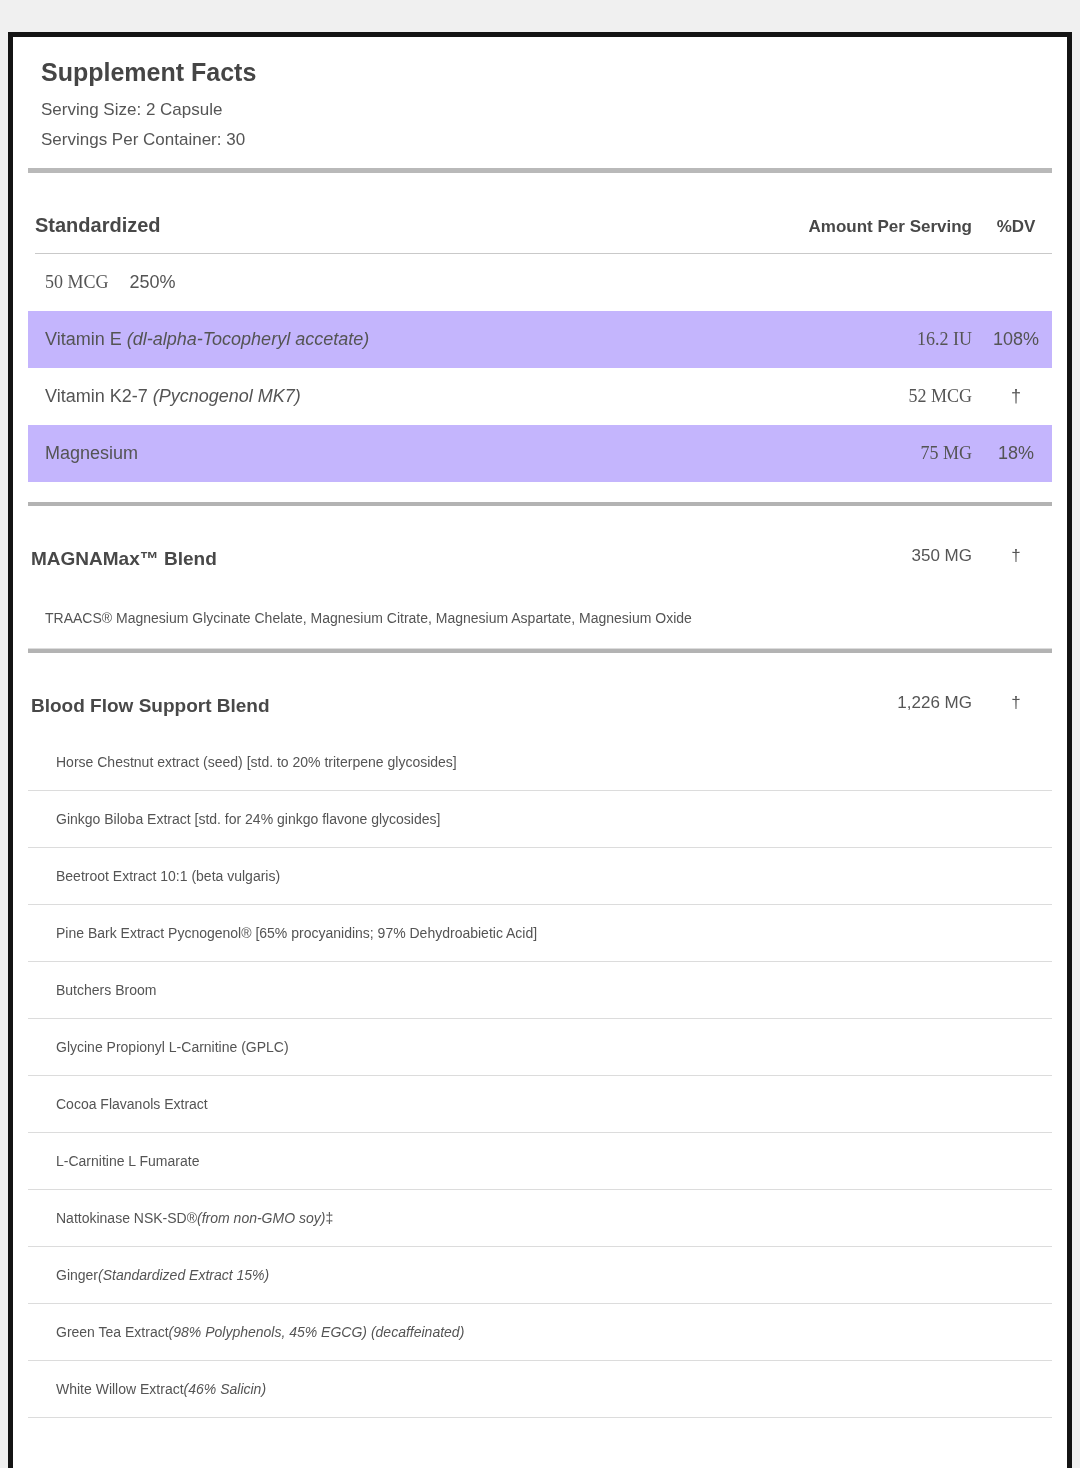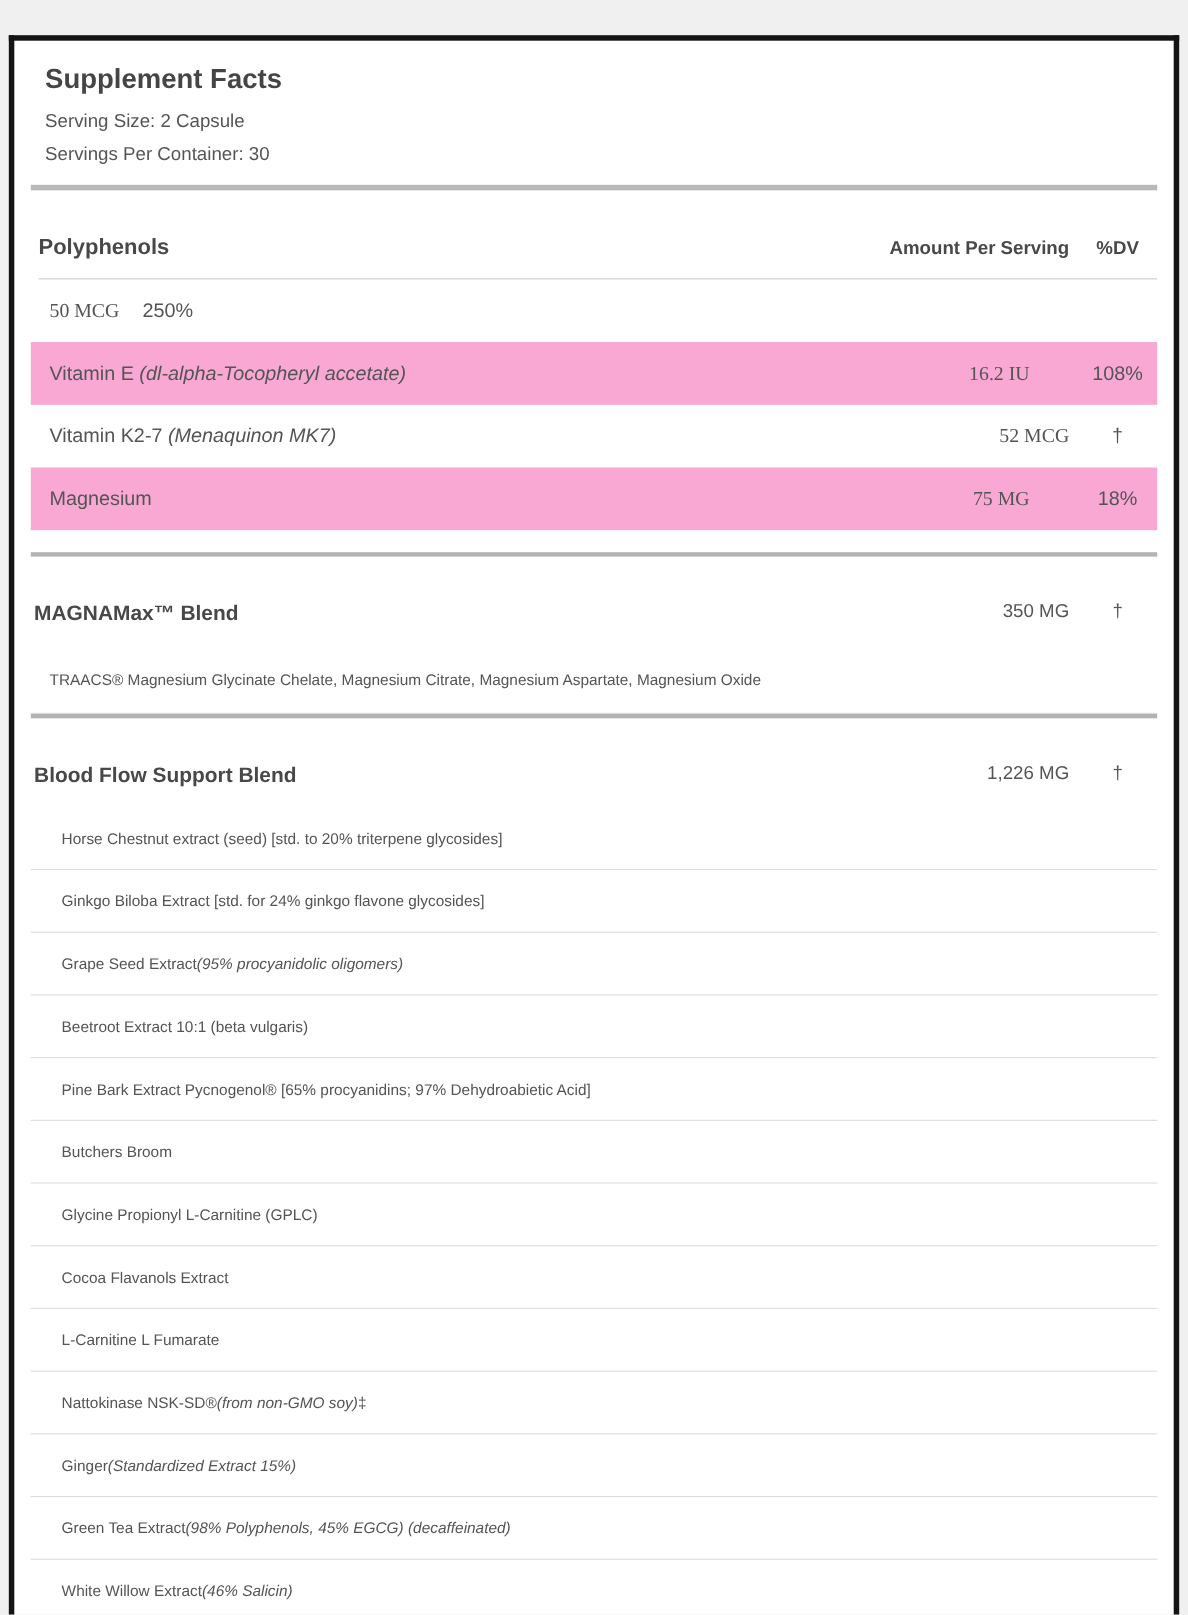--- a/index.html
+++ b/index.html
@@ -82,21 +82,21 @@
     margin-left: 7px;
   }
   .vrow {
     display: flex;
     align-items: center;
     height: 57px;
     padding-left: 17px;
     font-size: 18px;
     color: #545454;
   }
-  .vrow.shaded { background: #f9a8d4; gap: 36px; }
+  .vrow.shaded { background: #c4b5fd; }
   .vrow .vname { flex: 1; }
   .vrow .vamount { text-align: right; font-family: Liberation Serif, serif; }
   .vrow .vdv { width: 72px; text-align: center; margin-left: 8px; }
   .table-section { padding-bottom: 20px; }
   
   .blend-header {
     display: flex;
     align-items: flex-start;
     padding: 40px 0 0 3px;
   }
@@ -134,37 +134,37 @@
     <div class="header-section">
       <div class="main-title">Supplement Facts</div>
       <div class="serving-line">Serving Size: 2 Capsule</div>
       <div class="serving-line">Servings Per Container: 30</div>
     </div>
 
     <div class="divider-thick"></div>
 
     <div class="table-section">
       <div class="table-header">
-        <span class="col-ingredients">Polyphenols</span>
+        <span class="col-ingredients">Standardized</span>
         <span class="col-amount-header">Amount Per Serving</span>
         <span class="col-dv-header">%DV</span>
       </div>
       <div class="header-underline"></div>
       <div id="vitamin-rows">
           <div class="vrow">
             <span class="vamount">50 MCG</span>
             <span class="vdv">250%</span>
           </div>
           <div class="vrow shaded">
             <span class="vname"><span>Vitamin E </span><em>(dl-alpha-Tocopheryl accetate)</em></span>
             <span class="vamount">16.2 IU</span>
             <span class="vdv">108%</span>
           </div>
           <div class="vrow">
-            <span class="vname"><span>Vitamin K2-7 </span><em>(Menaquinon MK7)</em></span>
+            <span class="vname"><span>Vitamin K2-7 </span><em>(Pycnogenol MK7)</em></span>
             <span class="vamount">52 MCG</span>
             <span class="vdv">†</span>
           </div>
           <div class="vrow shaded">
             <span class="vname"><span>Magnesium</span></span>
             <span class="vamount">75 MG</span>
             <span class="vdv">18%</span>
           </div>
         </div>
     </div>
@@ -192,24 +192,20 @@
             <span class="blend-dv">†</span>
           </div>
           <ul class="blend-items">
             <li class="blend-item">
               <span>Horse Chestnut extract (seed) [std. to 20% triterpene glycosides]</span>
             </li>
             <li class="blend-item">
               <span>Ginkgo Biloba Extract [std. for 24% ginkgo flavone glycosides]</span>
             </li>
             <li class="blend-item">
-              <span>Grape Seed Extract </span>
-              <em>(95% procyanidolic oligomers)</em>
-            </li>
-            <li class="blend-item">
               <span>Beetroot Extract 10:1 (beta vulgaris)</span>
             </li>
             <li class="blend-item">
               <span>Pine Bark Extract Pycnogenol® [65% procyanidins; 97% Dehydroabietic Acid]</span>
             </li>
             <li class="blend-item">
               <span>Butchers Broom</span>
             </li>
             <li class="blend-item">
               <span>Glycine Propionyl L-Carnitine (GPLC)</span>

